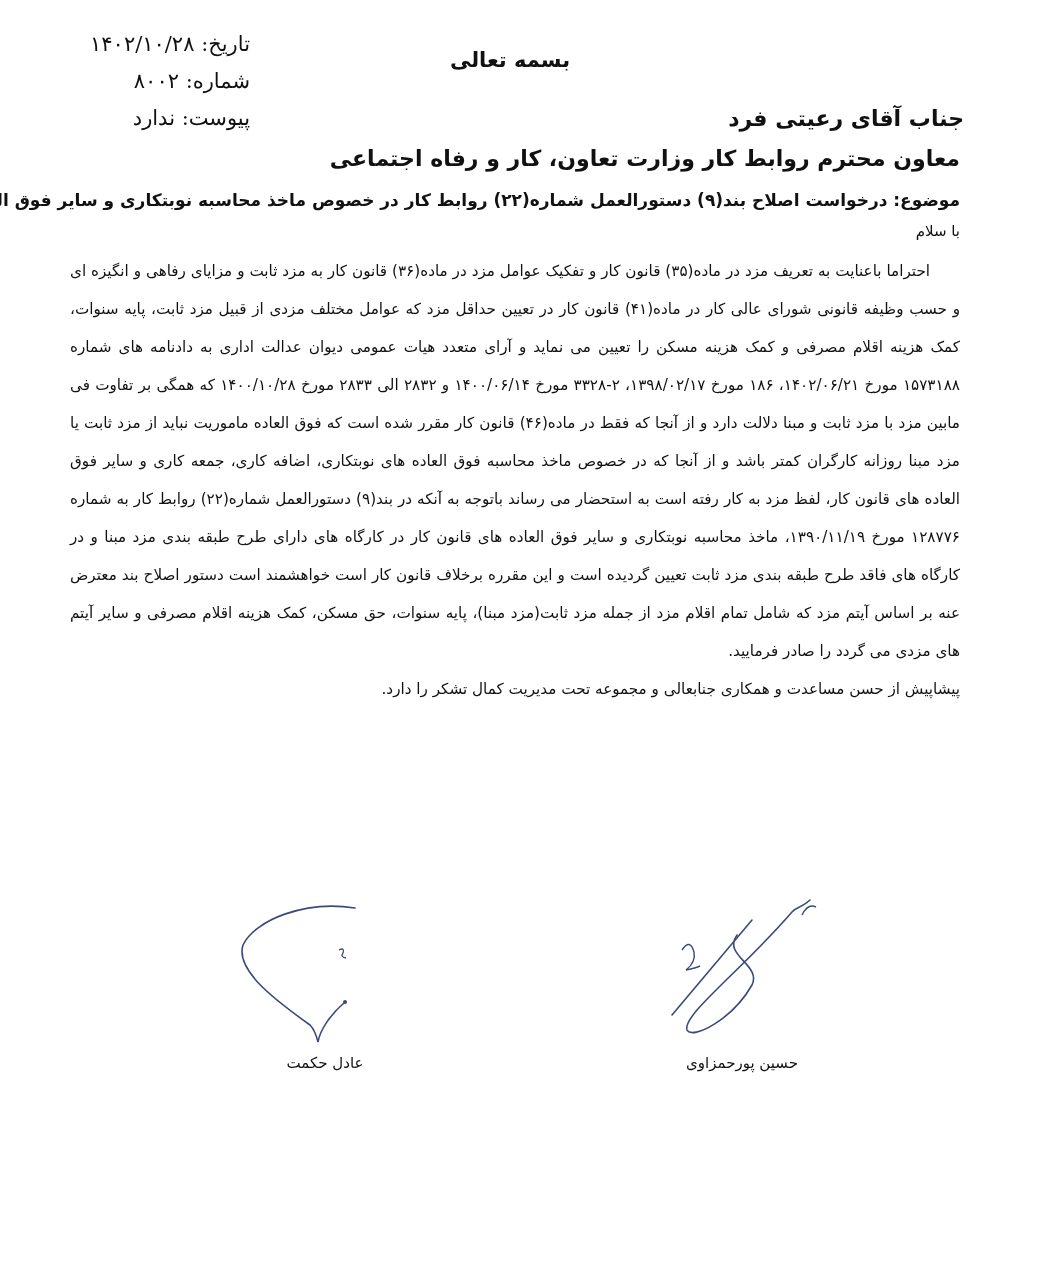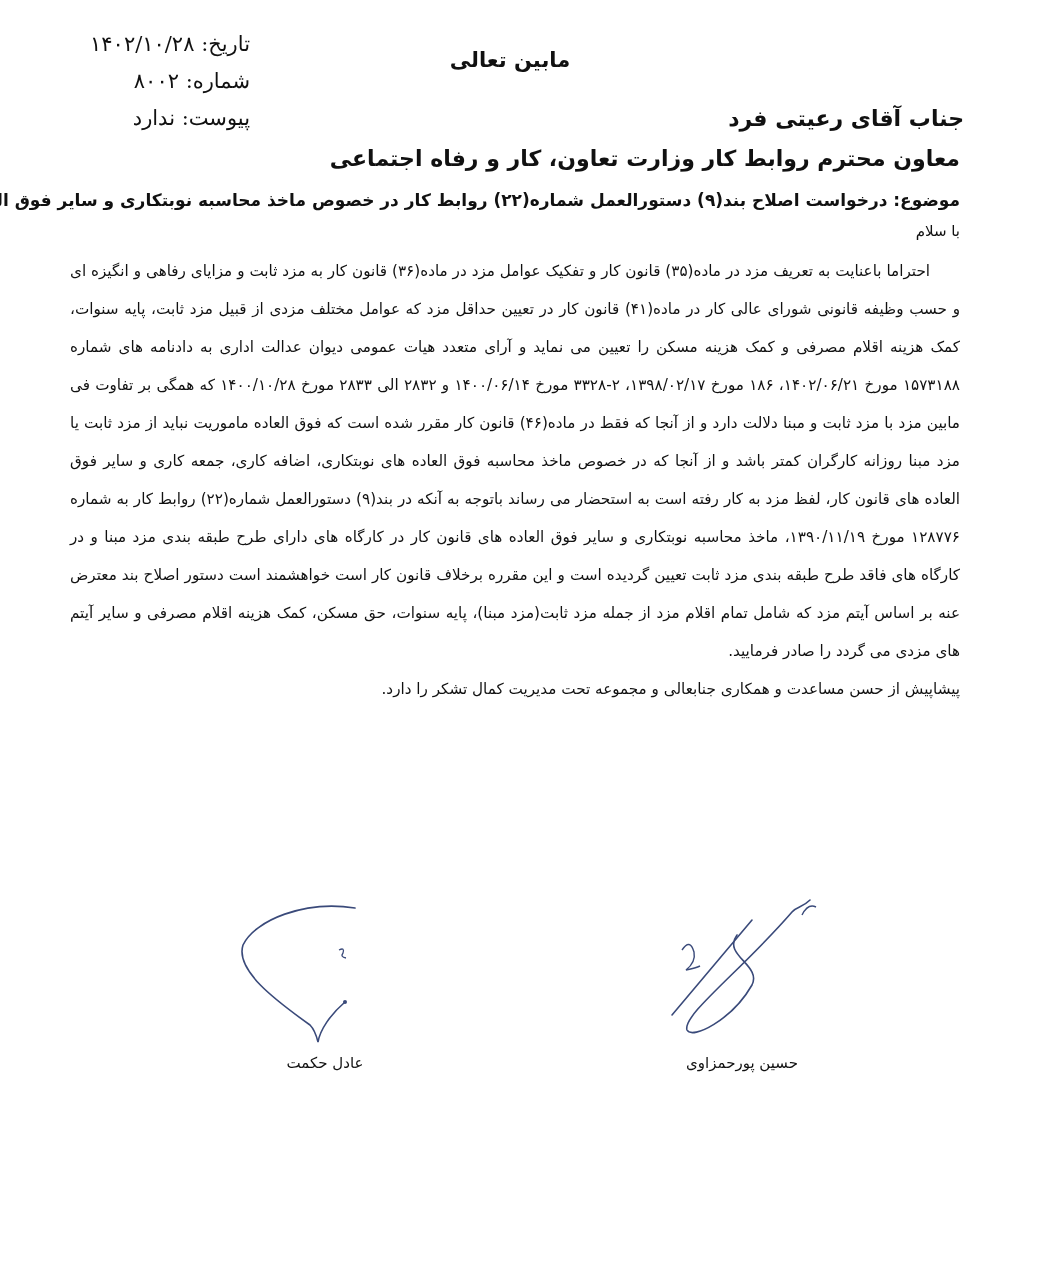--- a/index.html
+++ b/index.html
@@ -60,21 +60,21 @@
   <div>
     <span>شماره:</span>
     <span>۸۰۰۲</span>
   </div>
   <div>
     <span>پیوست:</span>
     <span>ندارد</span>
   </div>
 </div>
 
-<div class="bismillah">مابین تعالی</div>
+<div class="bismillah">بسمه تعالی</div>
 
 <div class="addressee">جناب آقای رعیتی فرد</div>
 <div class="addressee-role">معاون محترم روابط کار وزارت تعاون، کار و رفاه اجتماعی</div>
 
 <div class="subject">موضوع: درخواست اصلاح بند(۹) دستورالعمل شماره(۲۲) روابط کار در خصوص ماخذ محاسبه نوبتکاری و سایر فوق العاده های قانون کار</div>
 <div class="greeting">با سلام</div>
 
 <div class="body-text">
   <p class="indent">احتراما باعنایت به تعریف مزد در ماده(۳۵) قانون کار و تفکیک عوامل مزد در ماده(۳۶) قانون کار به مزد ثابت و مزایای رفاهی و انگیزه ای و حسب وظیفه قانونی شورای عالی کار در ماده(۴۱) قانون کار در تعیین حداقل مزد که عوامل مختلف مزدی از قبیل مزد ثابت، پایه سنوات، کمک هزینه اقلام مصرفی و کمک هزینه مسکن را تعیین می نماید و آرای متعدد هیات عمومی دیوان عدالت اداری به دادنامه های شماره ۱۵۷۳۱۸۸ مورخ ۱۴۰۲/۰۶/۲۱، ۱۸۶ مورخ ۱۳۹۸/۰۲/۱۷، ۲-۳۳۲۸ مورخ ۱۴۰۰/۰۶/۱۴ و ۲۸۳۲ الی ۲۸۳۳ مورخ ۱۴۰۰/۱۰/۲۸ که همگی بر تفاوت فی مابین مزد با مزد ثابت و مبنا دلالت دارد و از آنجا که فقط در ماده(۴۶) قانون کار مقرر شده است که فوق العاده ماموریت نباید از مزد ثابت یا مزد مبنا روزانه کارگران کمتر باشد و از آنجا که در خصوص ماخذ محاسبه فوق العاده های نوبتکاری، اضافه کاری، جمعه کاری و سایر فوق العاده های قانون کار، لفظ مزد به کار رفته است به استحضار می رساند باتوجه به آنکه در بند(۹) دستورالعمل شماره(۲۲) روابط کار به شماره ۱۲۸۷۷۶ مورخ ۱۳۹۰/۱۱/۱۹، ماخذ محاسبه نوبتکاری و سایر فوق العاده های قانون کار در کارگاه های دارای طرح طبقه بندی مزد مبنا و در کارگاه های فاقد طرح طبقه بندی مزد ثابت تعیین گردیده است و این مقرره برخلاف قانون کار است خواهشمند است دستور اصلاح بند معترض عنه بر اساس آیتم مزد که شامل تمام اقلام مزد از جمله مزد ثابت(مزد مبنا)، پایه سنوات، حق مسکن، کمک هزینه اقلام مصرفی و سایر آیتم های مزدی می گردد را صادر فرمایید.</p>
   <p>پیشاپیش از حسن مساعدت و همکاری جنابعالی و مجموعه تحت مدیریت کمال تشکر را دارد.</p>

